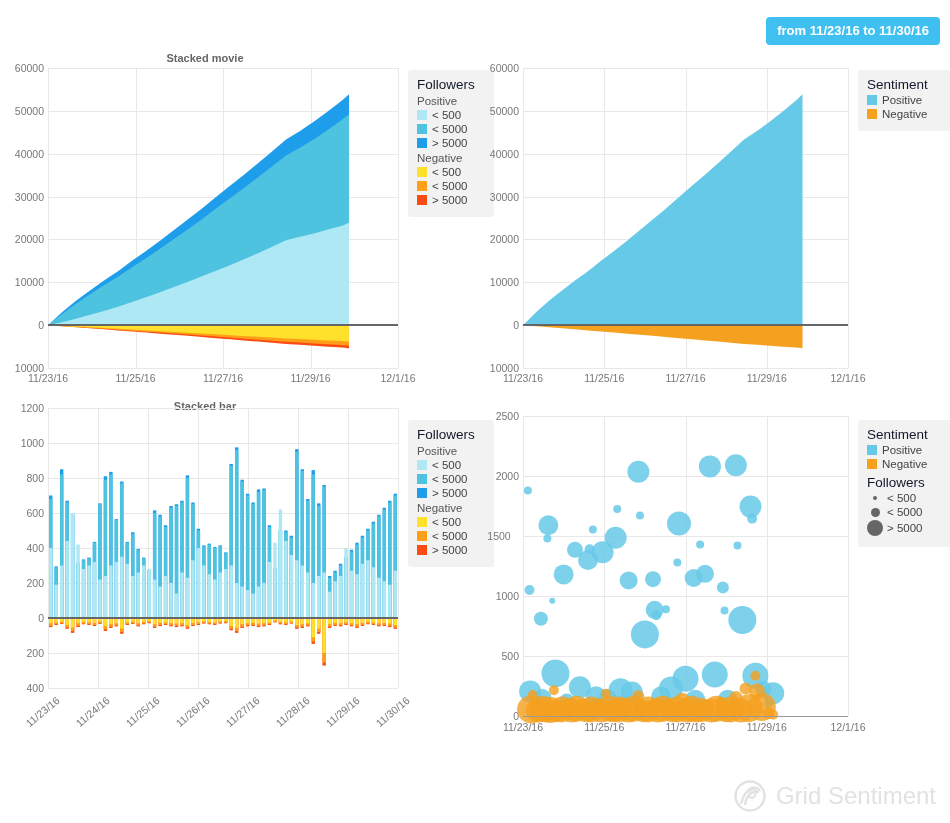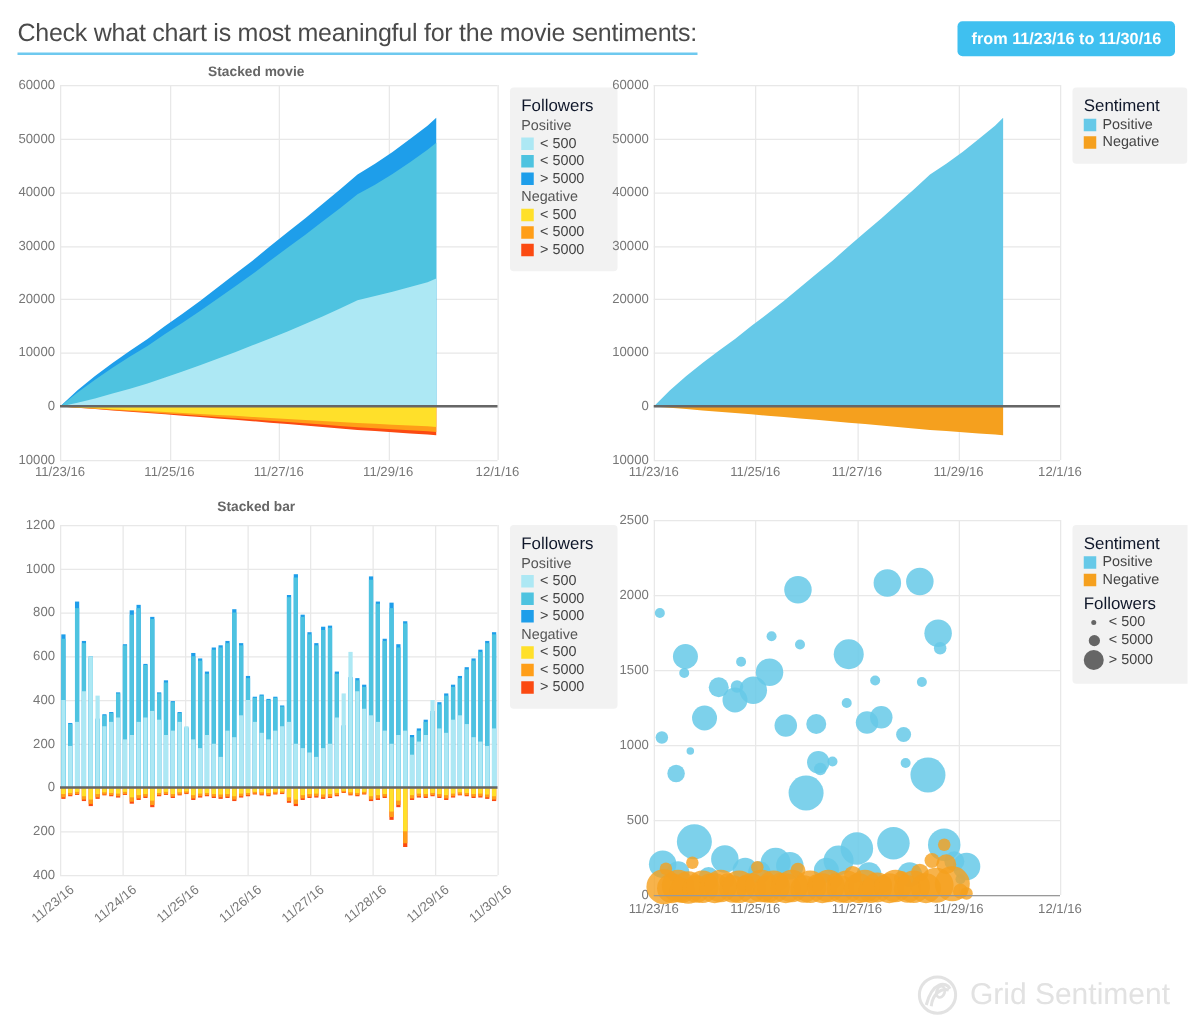--- a/index.html
+++ b/index.html
@@ -60,21 +60,20 @@
     position:absolute;right:14px;bottom:10px;
     display:flex;align-items:center;opacity:1;
   }
   .wm-text{font-size:24px;color:#e2e2e2;margin-left:9px;font-weight:400;}
   svg{display:block;overflow:visible;}
 </style>
 </head>
 <body>
 
 <div class="header">
-  <div class="page-title">Check what chart is most meaningful for the movie sentiments:</div>
   <div class="date-badge">from 11/23/16 to 11/30/16</div>
 </div>
 
 <div class="panel" id="panel-area1" style="left:0;top:52px;width:410px;height:345px;">
   <div class="chart-title">Stacked movie</div>
   <div class="plot" id="plot-area1" style="left:48px;top:16px;width:350px;height:300px;">
       <div class="gridline" style="left: 0px; width: 350px; top: 0px;"></div>
       <div class="axis-label ylab" style="left: -46px; width: 42px; top: 0px;">60000</div>
       <div class="gridline" style="left: 0px; width: 350px; top: 42.8571px;"></div>
       <div class="axis-label ylab" style="left: -46px; width: 42px; top: 42.8571px;">50000</div>
@@ -183,21 +182,21 @@
     <span class="legend-text">Positive</span>
   </div>
   <div class="legend-row">
     <span class="swatch" style="background: rgb(245, 160, 30);"></span>
     <span class="legend-text">Negative</span>
   </div>
 </div>
 
 <div class="panel" id="panel-bar" style="left:0;top:400px;width:410px;height:345px;">
   <div class="chart-title">Stacked bar</div>
-  <div class="plot" id="plot-bar" style="left:48px;top:20px;width:350px;height:280px;padding-left:35px;">
+  <div class="plot" id="plot-bar" style="left:48px;top:8px;width:350px;height:280px;padding-left:35px;">
       <div class="gridline" style="left: 0px; width: 350px; top: 0px;"></div>
       <div class="axis-label ylab" style="left: -44px; width: 40px; top: 0px;">1200</div>
       <div class="gridline" style="left: 0px; width: 350px; top: 35px;"></div>
       <div class="axis-label ylab" style="left: -44px; width: 40px; top: 35px;">1000</div>
       <div class="gridline" style="left: 0px; width: 350px; top: 70px;"></div>
       <div class="axis-label ylab" style="left: -44px; width: 40px; top: 70px;">800</div>
       <div class="gridline" style="left: 0px; width: 350px; top: 105px;"></div>
       <div class="axis-label ylab" style="left: -44px; width: 40px; top: 105px;">600</div>
       <div class="gridline" style="left: 0px; width: 350px; top: 140px;"></div>
       <div class="axis-label ylab" style="left: -44px; width: 40px; top: 140px;">400</div>
@@ -644,21 +643,21 @@
   </div>
 </div>
 
 <div class="panel" id="panel-bubble" style="left:475px;top:400px;width:385px;height:345px;">
   <div class="plot" id="plot-bubble" style="left:48px;top:16px;width:325px;height:300px;">
       <div class="gridline" style="left: 0px; width: 325px; top: 0px;"></div>
       <div class="axis-label ylab" style="left: -44px; width: 40px; top: 0px;">2500</div>
       <div class="gridline" style="left: 0px; width: 325px; top: 60px;"></div>
       <div class="axis-label ylab" style="left: -44px; width: 40px; top: 60px;">2000</div>
       <div class="gridline" style="left: 0px; width: 325px; top: 120px;"></div>
-      <div class="axis-label ylab" style="left: -44px; width: 40px; top: 120px;">1500</div>
+      <div class="axis-label ylab" style="left: -44px; width: 40px; top: 120px; text-align: center;">1500</div>
       <div class="gridline" style="left: 0px; width: 325px; top: 180px;"></div>
       <div class="axis-label ylab" style="left: -44px; width: 40px; top: 180px;">1000</div>
       <div class="gridline" style="left: 0px; width: 325px; top: 240px;"></div>
       <div class="axis-label ylab" style="left: -44px; width: 40px; top: 240px;">500</div>
       <div class="gridline" style="left: 0px; width: 325px; top: 300px;"></div>
       <div class="axis-label ylab" style="left: -44px; width: 40px; top: 300px;">0</div>
       <div class="vgridline" style="left: 0px; top: 0px; height: 300px;"></div>
       <div class="axis-label xlab" style="left: 0px; top: 305px;">11/23/16</div>
       <div class="vgridline" style="left: 81.25px; top: 0px; height: 300px;"></div>
       <div class="axis-label xlab" style="left: 81.25px; top: 305px;">11/25/16</div>

